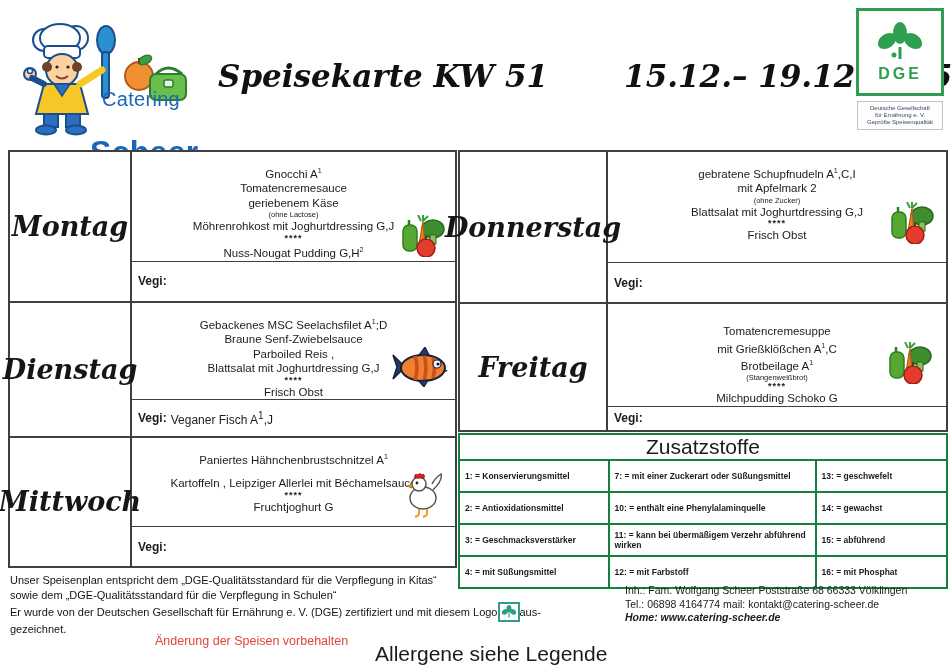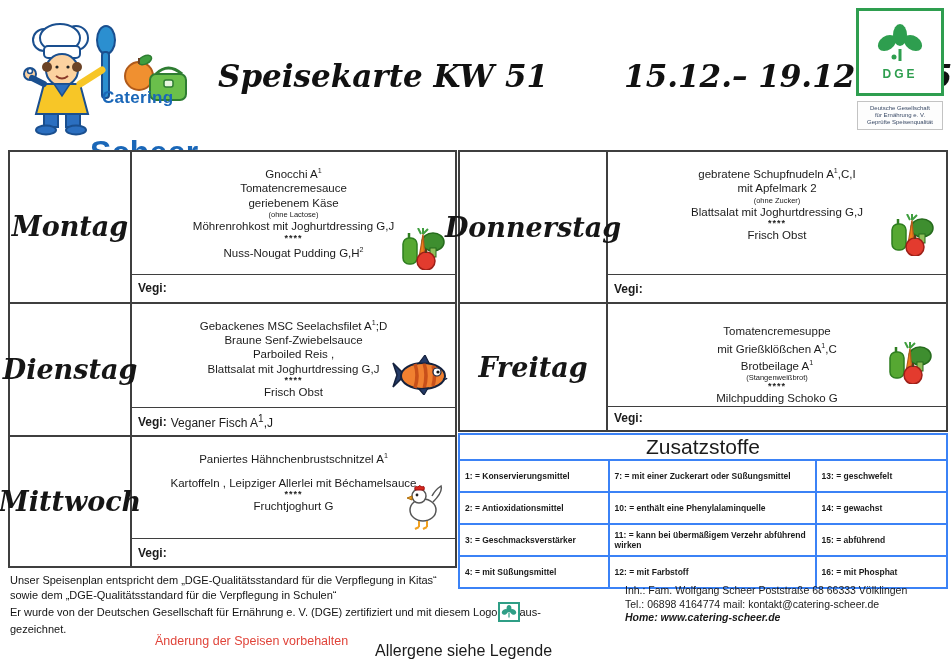--- a/index.html
+++ b/index.html
@@ -1,66 +1,66 @@
 <!DOCTYPE html>
 <html><head>
 <meta charset="utf-8">
 <style>
   * { margin:0; padding:0; box-sizing:border-box; }
   body { background:#e8e8e8; font-family:"Liberation Sans", sans-serif; }
   .page { position:relative; width:952px; height:672px; background:#ffffff; overflow:hidden; color:#1b1b1b; }
 
   
   .logo-block { position:absolute; left:14px; top:18px; width:200px; height:120px; }
-  .logo-text1 { position:absolute; left:88px; top:70px; font-size:17px; font-weight:bold; color:#1a67b8; letter-spacing:.3px; }
+  .logo-text1 { position:absolute; left:88px; top:70px; font-size:20px; font-weight:normal; color:#1a67b8; letter-spacing:.3px; }
   .logo-text2 { position:absolute; left:76px; top:88px; font-size:32px; font-weight:bold; color:#1a67b8; letter-spacing:.3px;margin-top:28px; }
 
   .title-row { position:absolute; left:218px; top:58px; display:flex; gap:76px; align-items:baseline;
                font-family:"DejaVu Serif", serif; font-style:italic; font-weight:bold; font-size:31px; color:#111; white-space:nowrap; }
 
   .dge-badge { position:absolute; left:852px; top:8px; width:96px; text-align:center; }
   .dge-square { width:88px; height:88px; margin:0 auto; border:3px solid #2e9e4f; background:#fff; display:flex; flex-direction:column; align-items:center; justify-content:center; }
-  .dge-acronym { color:#2e9e4f; font-weight:bold; font-size:12px; letter-spacing:3px; margin-top:-4px; }
+  .dge-acronym { color:#2e9e4f; font-weight:bold; font-size:16px; letter-spacing:3px; margin-top:-4px; }
   .dge-caption { margin:5px auto 0; width:86px; border:1px solid #c3c3c3; padding:3px 1px; font-size:6px; line-height:7px; color:#3a4a66; background:#fdfdfd; }
 
   
   .mtable { position:absolute; border:2px solid #3f3f3f; background:#fff; display:flex; flex-direction:column; }
   .tleft  { left:8px;  top:150px; width:449px; height:418px; }
   .tright { left:458px; top:150px; width:490px; height:282px; }
   .day-row { display:flex; border-bottom:2px solid #3f3f3f; }
   .day-row:last-child { border-bottom:none; }
   .day-cell { border-right:2px solid #3f3f3f; display:flex; align-items:center; justify-content:center;
               font-family:"DejaVu Serif", serif; font-style:italic; font-weight:bold; font-size:27px; color:#161616;text-align:center; }
   .tleft .day-cell { width:122px; }
   .tright .day-cell { width:148px; }
   .menu-wrap { flex:1; display:flex; flex-direction:column; min-width:0; }
   .menu-main { flex:1; position:relative; text-align:center; padding-top:12px; }
   .mline  { font-size:11.5px; line-height:14.5px; }
   .msmall { font-size:7.5px;  line-height:9px; }
   .mstars { font-size:9px; font-weight:bold; letter-spacing:1px; line-height:9px; }
   .mblank { height:9px; }
   .mline sup { font-size:62%; }
-  .vegi-row { border-top:1.5px solid #3f3f3f; height:28px; display:flex; align-items:center; gap:4px; padding-left:6px; font-size:12px; }
+  .vegi-row { border-top:1.5px solid #3f3f3f; height:40px; display:flex; align-items:center; gap:4px; padding-left:6px; font-size:12px; }
   .vegi-label { font-weight:bold; }
   .cell-icon { position:absolute; }
 
   
   .ztable { position:absolute; left:458px; top:433px; width:490px; border-collapse:collapse; background:#fff; }
-  .ztable th, .ztable td { border:2px solid #3b82f6; }
+  .ztable th, .ztable td { border:2px solid #15803d; }
   .ztitle { font-size:21px; font-weight:normal; text-align:center; height:26px; padding:0; }
   .zcell { font-size:8.5px; font-weight:bold; padding:3px 5px; line-height:10px; vertical-align:middle; height:32px; }
 
   
   .fp { position:absolute; left:10px; top:573px; width:585px; font-size:11px; line-height:14.5px; color:#141414; }
   .fp-line3 { display:flex; align-items:center; }
   .dge-mini { width:22px; height:20px; border:2px solid #2f9e86; display:flex; align-items:center; justify-content:center; background:#fff; flex:none; }
   .contact { position:absolute; left:625px; top:584px; width:325px; font-size:10.5px; line-height:13.5px; }
   .contact-home { font-weight:bold; font-style:italic; }
   .red-notice { position:absolute; left:155px; top:634px; color:#e0443a; font-size:12.5px; }
-  .allergens  { position:absolute; left:375px; top:642px; font-size:16px; }
+  .allergens  { position:absolute; left:375px; top:642px; font-size:21px; }
 </style>
 </head>
 <body>
 
 <div class="page">
 
   <div class="logo-block">
     <svg width="200" height="120" viewBox="0 0 200 120">
 
       <g stroke="#1a4f8f" stroke-width="2" fill="#2b8fd0">

